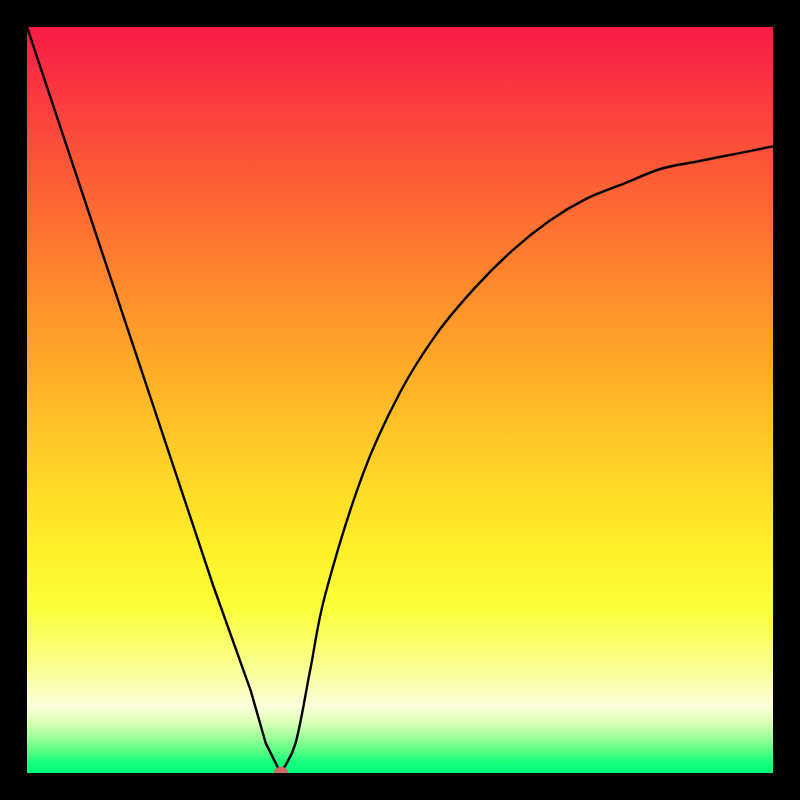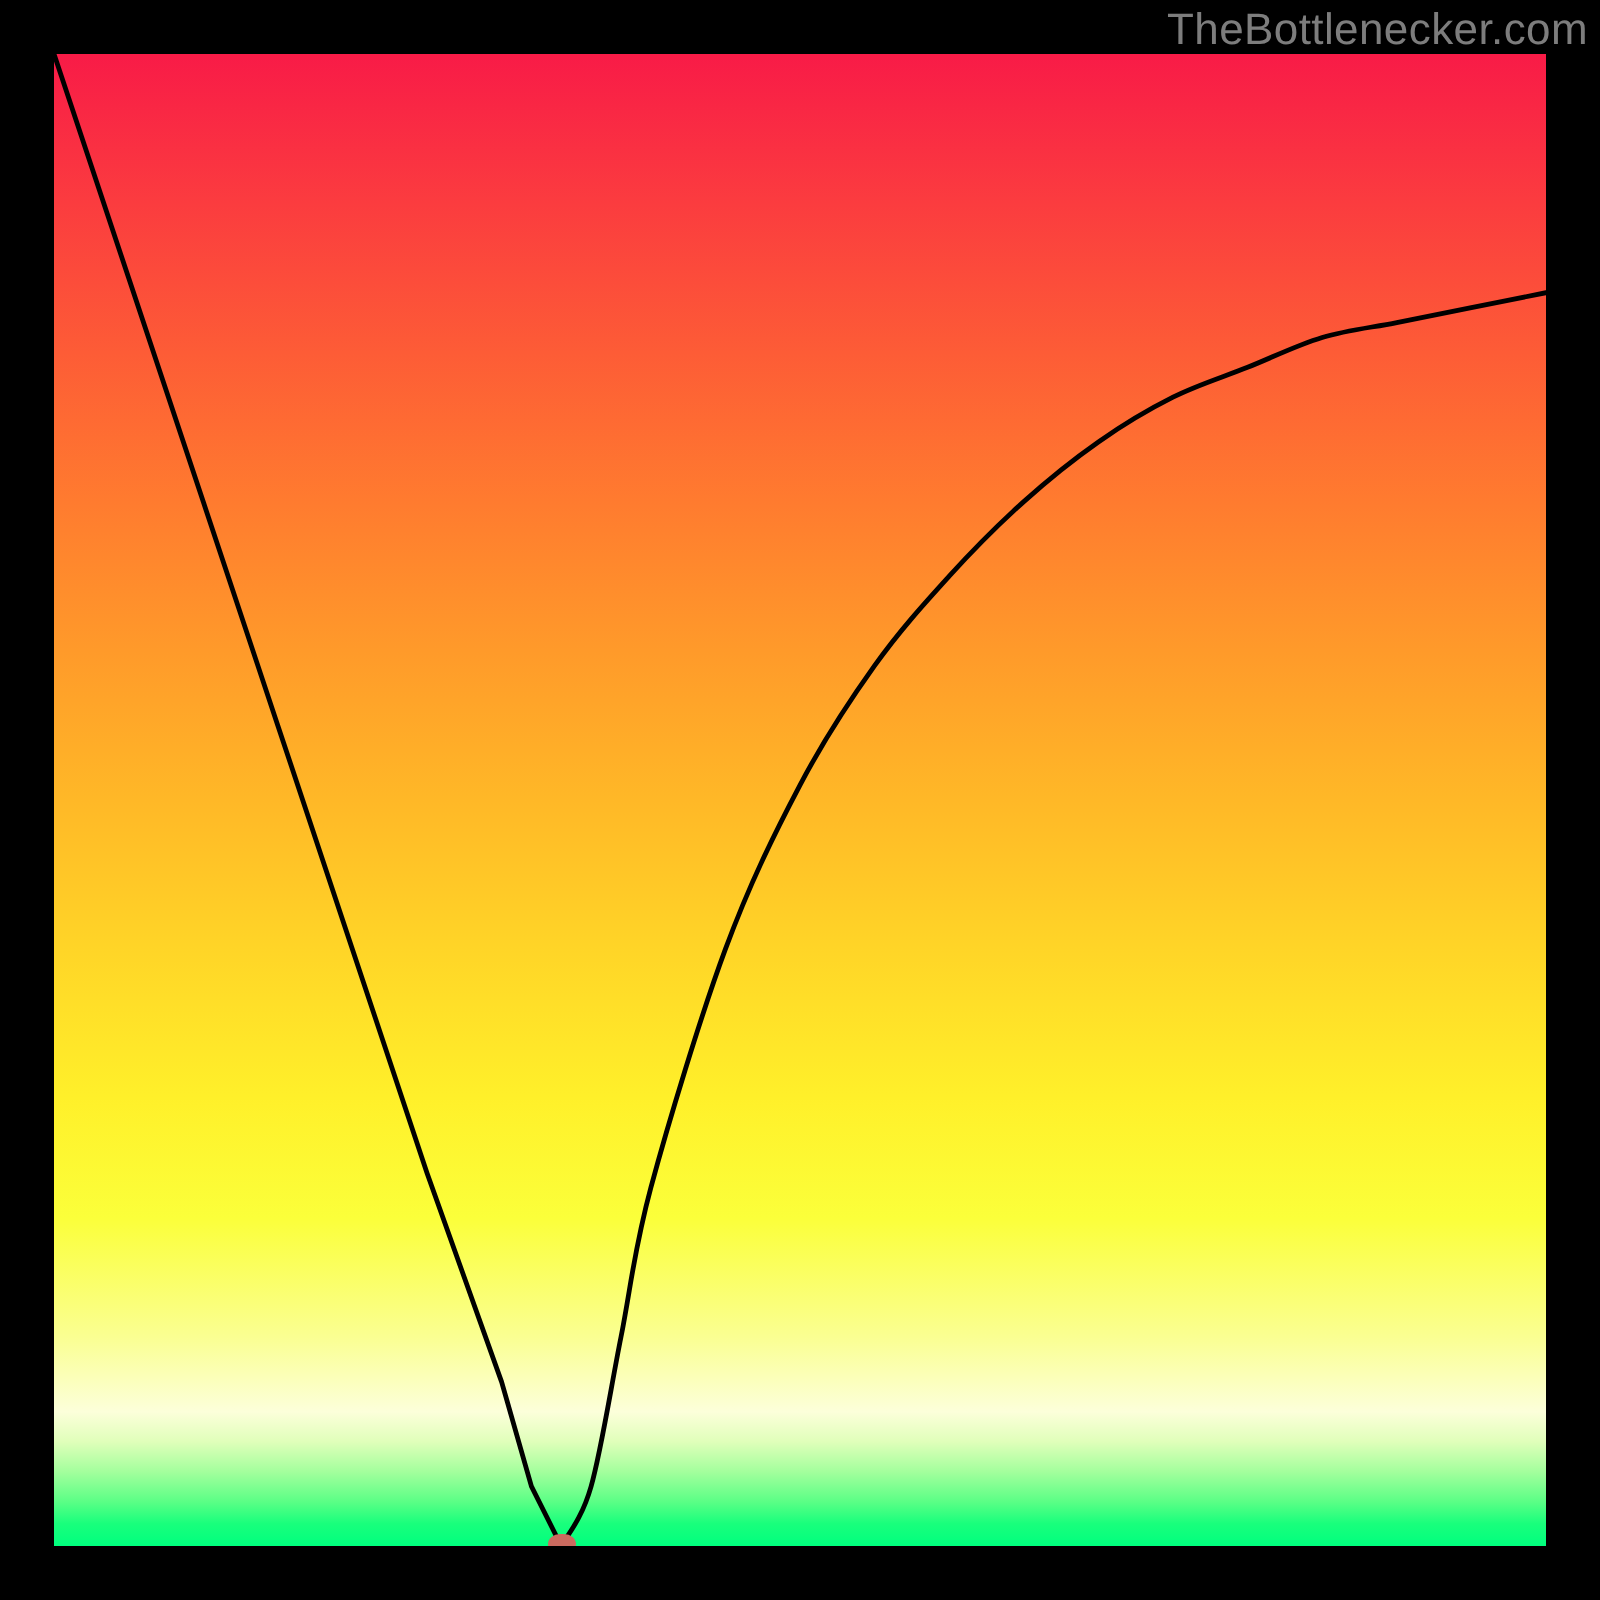--- a/index.html
+++ b/index.html
@@ -77,14 +77,13 @@
 <body>
 
 <div class="frame">
   <div class="plot-area">
     <div class="gradient"></div>
     <svg class="curve" viewBox="0 0 746 746" preserveAspectRatio="none">
       <path id="curve-path" d="M 0.00 0.00 L 37.30 111.90 L 74.60 223.80 L 111.90 335.70 L 149.20 447.60 L 186.50 559.50 L 223.80 663.94 L 238.72 716.16 L 253.64 746.00 C 256.13 741.03, 263.59 733.57, 268.56 716.16 C 273.53 698.75, 278.51 666.43, 283.48 641.56 C 288.45 616.69, 289.70 599.29, 298.40 566.96 C 307.10 534.63, 323.27 481.17, 335.70 447.60 C 348.13 414.03, 360.57 389.16, 373.00 365.54 C 385.43 341.92, 397.87 323.27, 410.30 305.86 C 422.73 288.45, 435.17 274.78, 447.60 261.10 C 460.03 247.42, 472.47 234.99, 484.90 223.80 C 497.33 212.61, 509.77 202.66, 522.20 193.96 C 534.63 185.26, 547.07 177.80, 559.50 171.58 C 571.93 165.36, 584.37 161.63, 596.80 156.66 C 609.23 151.69, 621.67 145.47, 634.10 141.74 C 646.53 138.01, 658.97 136.77, 671.40 134.28 C 683.83 131.79, 696.27 129.31, 708.70 126.82 C 721.13 124.33, 739.78 120.60, 746.00 119.36" fill="none" stroke="#000" stroke-width="2.4" stroke-linejoin="round" stroke-linecap="round"></path>
     </svg>
     <div class="marker" id="marker" style="left: 246.64px; top: 740px;"></div>
   </div>
-  <div class="watermark">TheBottlenecker.com</div>
 </div>
 
 </body></html>

